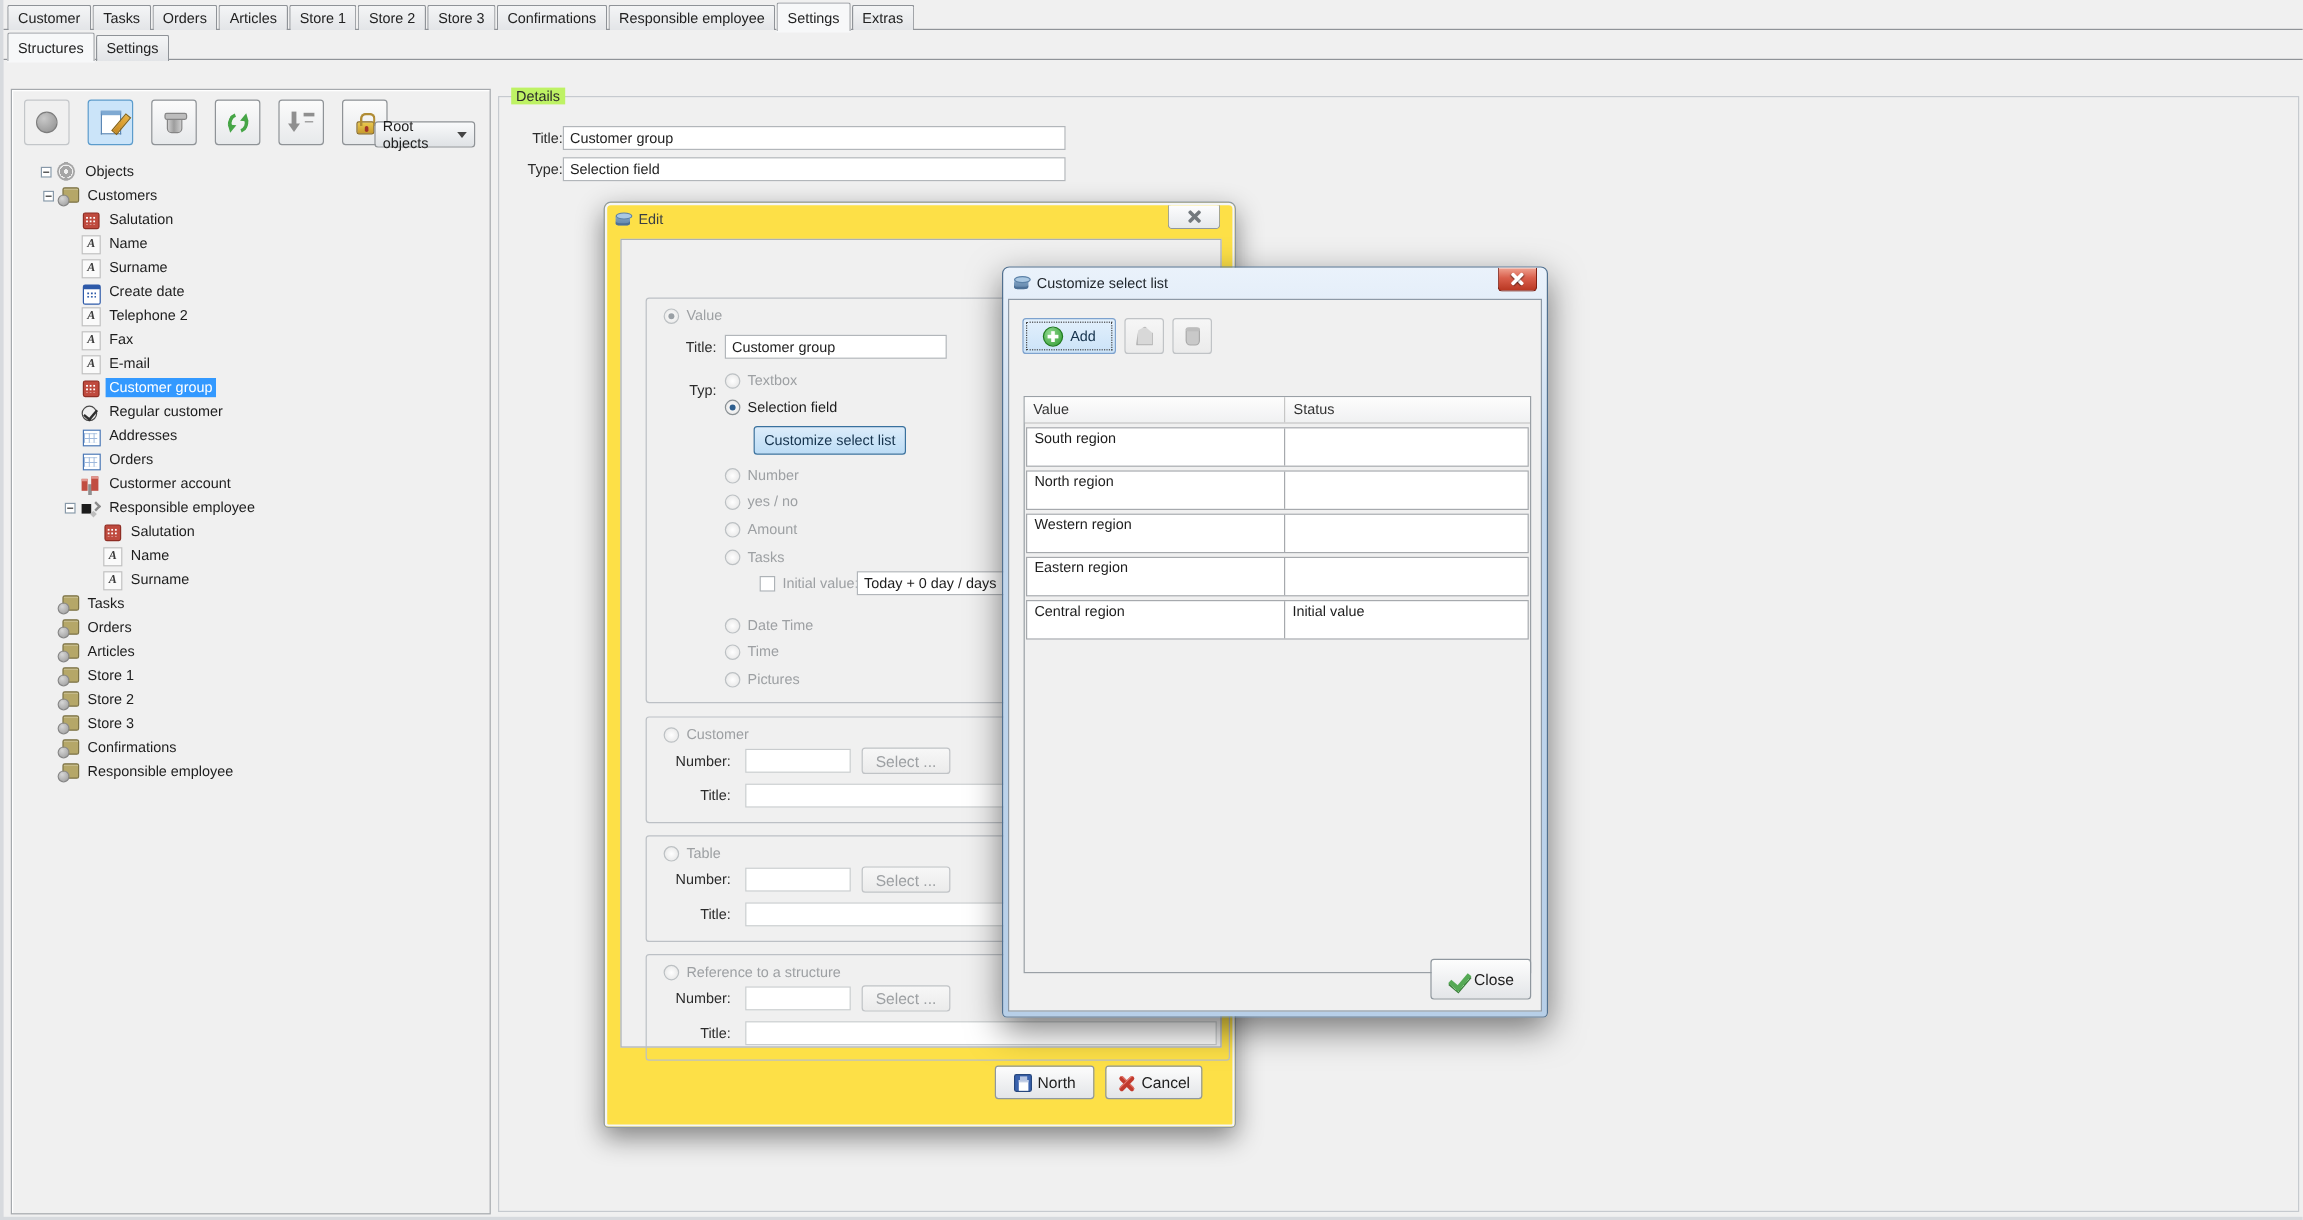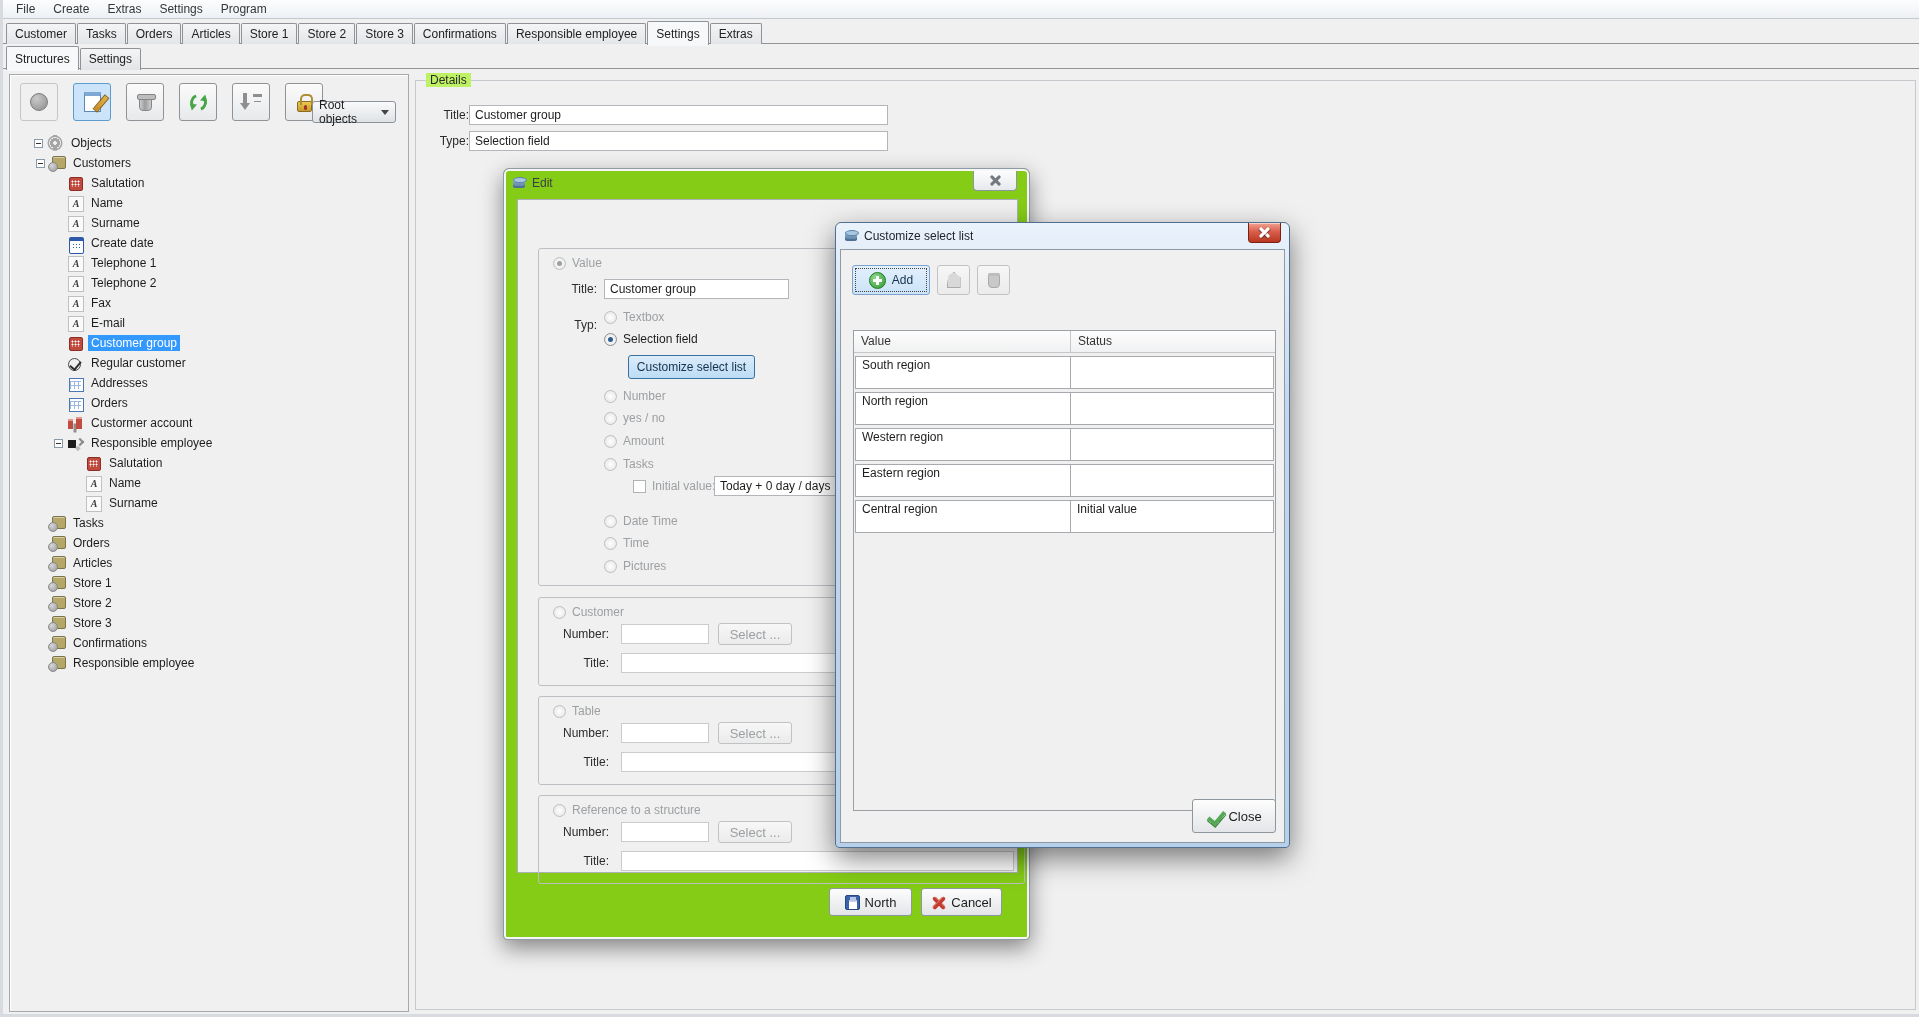--- a/index.html
+++ b/index.html
@@ -95,21 +95,21 @@
       border-top:2px solid #8a8a8a; border-right:2px solid #8a8a8a; transform:rotate(45deg); box-shadow:3px 6px 0 -1px #bdbdbd; }
 
   
   .details-box { position:absolute; left:412px; top:80px; width:1501px; height:930px; border:1px solid #c6cacf; }
   .legend { position:absolute; left:10px; top:-8px; background:#bef264; padding:0 4px; color:#2b2b2b; }
   .fld-label { position:absolute; text-align:right; color:#2b2b2b; }
   .tinput { position:absolute; background:#fff; border:1px solid #b2b6ba; height:20px; display:flex; align-items:center; padding:0 5px; white-space:nowrap; overflow:hidden; }
 
   
   .dialog { position:absolute; border-radius:6px 6px 4px 4px; }
-  .edit-dialog { left:500px; top:168px; width:527px; height:772px; z-index:10; background:#84cc16;
+  .edit-dialog { left:500px; top:168px; width:527px; height:772px; z-index:10; background:#fde047;
                  border:1px solid #8f9aa4; box-shadow:0 8px 22px rgba(0,0,0,.45), inset 0 0 0 2px #f4f6f8; }
   .titlebar { position:relative; height:28px; display:flex; align-items:center; padding-left:9px; color:#3a3f44; }
   .db-icon { width:12px; height:9px; margin-right:7px; background:linear-gradient(#8aa9c9,#5c82a8); border-radius:4px/2px;
              box-shadow:inset 0 2px 0 #aac5df, inset 0 -2px 0 #4d7096; position:relative; }
   .db-icon::before { content:""; position:absolute; left:0; top:-2px; width:12px; height:4px; border-radius:50%; background:#a9c7e2; border:1px solid #5c82a8; }
   .win-close { position:absolute; top:2px; width:44px; height:20px; border:1px solid #8f979e; border-top:none; border-radius:0 0 4px 4px;
                background:linear-gradient(#fdfdfe,#e6e9ec); display:flex; align-items:center; justify-content:center; }
   .edit-dialog .win-close { right:12px; }
   .x-glyph { position:relative; width:11px; height:11px; }
   .x-glyph::before,.x-glyph::after { content:""; position:absolute; left:-1px; top:4px; width:13px; height:3px; background:#73797e; border-radius:1px; }
@@ -169,28 +169,20 @@
   .cd-cell { padding:1px 0 0 6px; overflow:hidden; white-space:nowrap; }
   .cd-cell.v { width:215px; border-right:1px solid #a6a9ad; }
   .cd-cell.s { flex:1; }
   .close-btn { position:absolute; left:351px; top:549px; width:84px; height:34px; }
 </style>
 </head>
 <body>
 
 <div class="screen">
 
-  <div class="menubar">
-
-  <span class="menu-item">File</span>
-      <span class="menu-item">Create</span>
-      <span class="menu-item">Extras</span>
-      <span class="menu-item">Settings</span>
-      <span class="menu-item">Program</span>
-    </div>
 
   <div class="tabrow">
     
   <span class="tab">Customer</span><span class="tab">Tasks</span><span class="tab">Orders</span><span class="tab">Articles</span><span class="tab">Store 1</span><span class="tab">Store 2</span><span class="tab">Store 3</span><span class="tab">Confirmations</span><span class="tab">Responsible employee</span><span class="tab" data-active="true">Settings</span><span class="tab">Extras</span></div>
 
   <div class="tabrow">
     
   <span class="tab" data-active="true">Structures</span><span class="tab">Settings</span></div>
 
   <div class="left-panel">
@@ -244,25 +236,20 @@
         </div>
         <div class="tree-item" data-depth="2" data-icon="text">
           <span class="expander"></span>
           <span class="node-icon"></span>
           <span class="node-label">Surname</span>
         </div>
         <div class="tree-item" data-depth="2" data-icon="calendar">
           <span class="expander"></span>
           <span class="node-icon"></span>
           <span class="node-label">Create date</span>
-        </div>
-        <div class="tree-item" data-depth="2" data-icon="text">
-          <span class="expander"></span>
-          <span class="node-icon"></span>
-          <span class="node-label">Telephone 1</span>
         </div>
         <div class="tree-item" data-depth="2" data-icon="text">
           <span class="expander"></span>
           <span class="node-icon"></span>
           <span class="node-label">Telephone 2</span>
         </div>
         <div class="tree-item" data-depth="2" data-icon="text">
           <span class="expander"></span>
           <span class="node-icon"></span>
           <span class="node-label">Fax</span>

